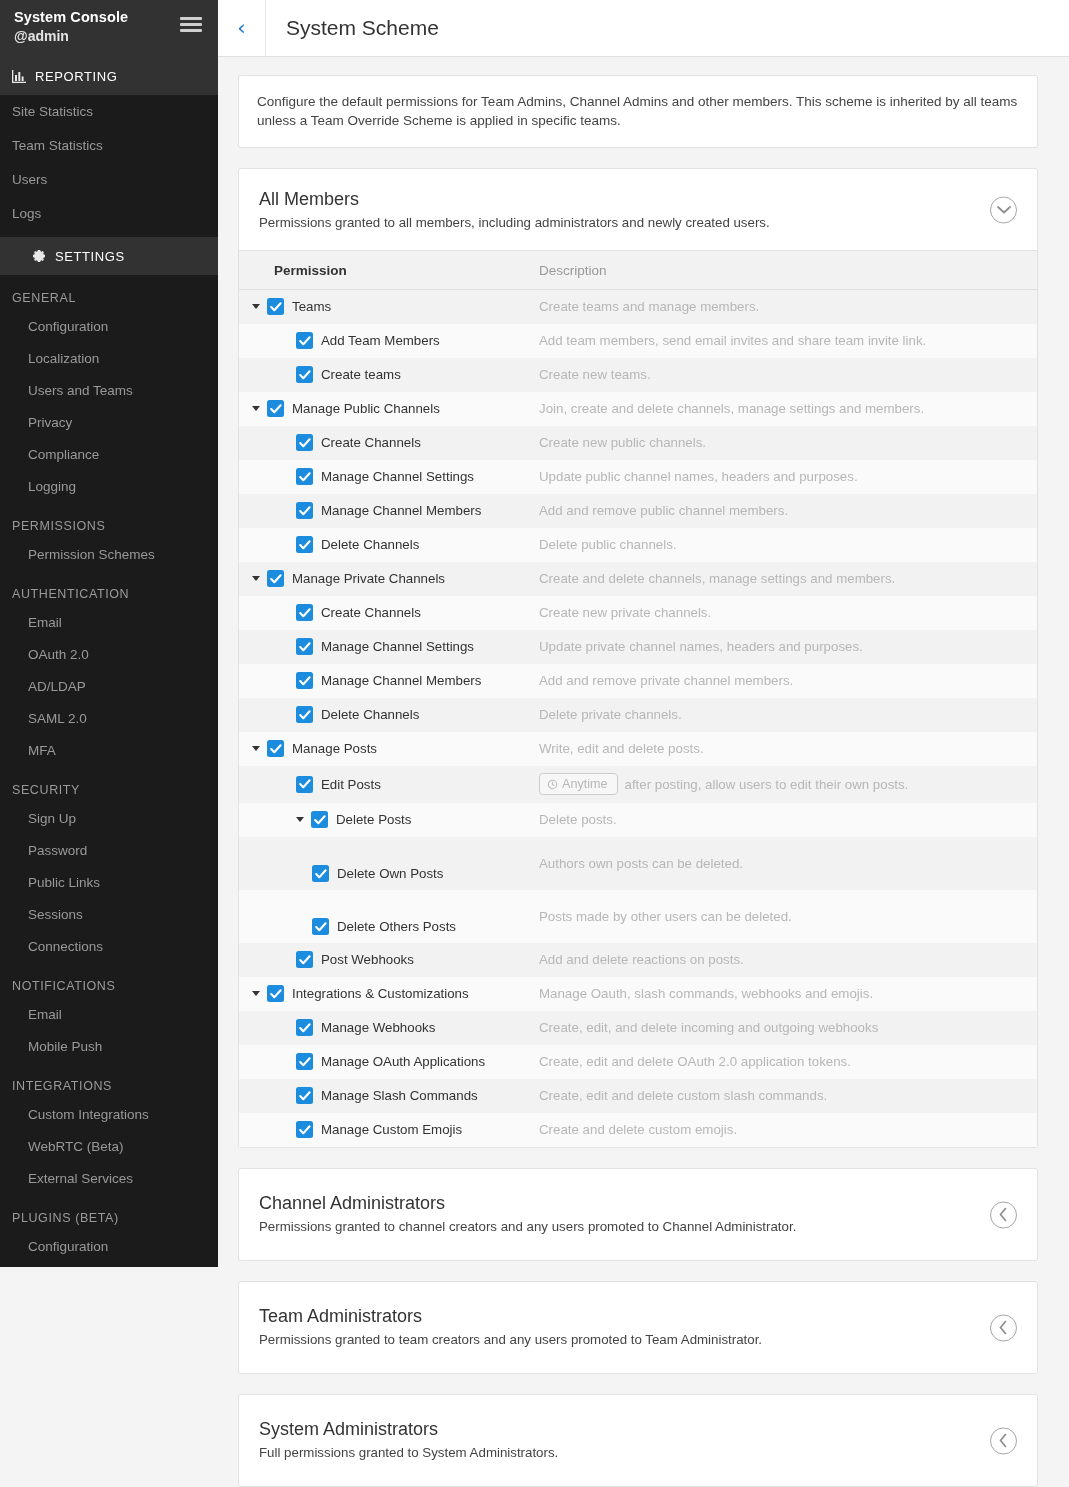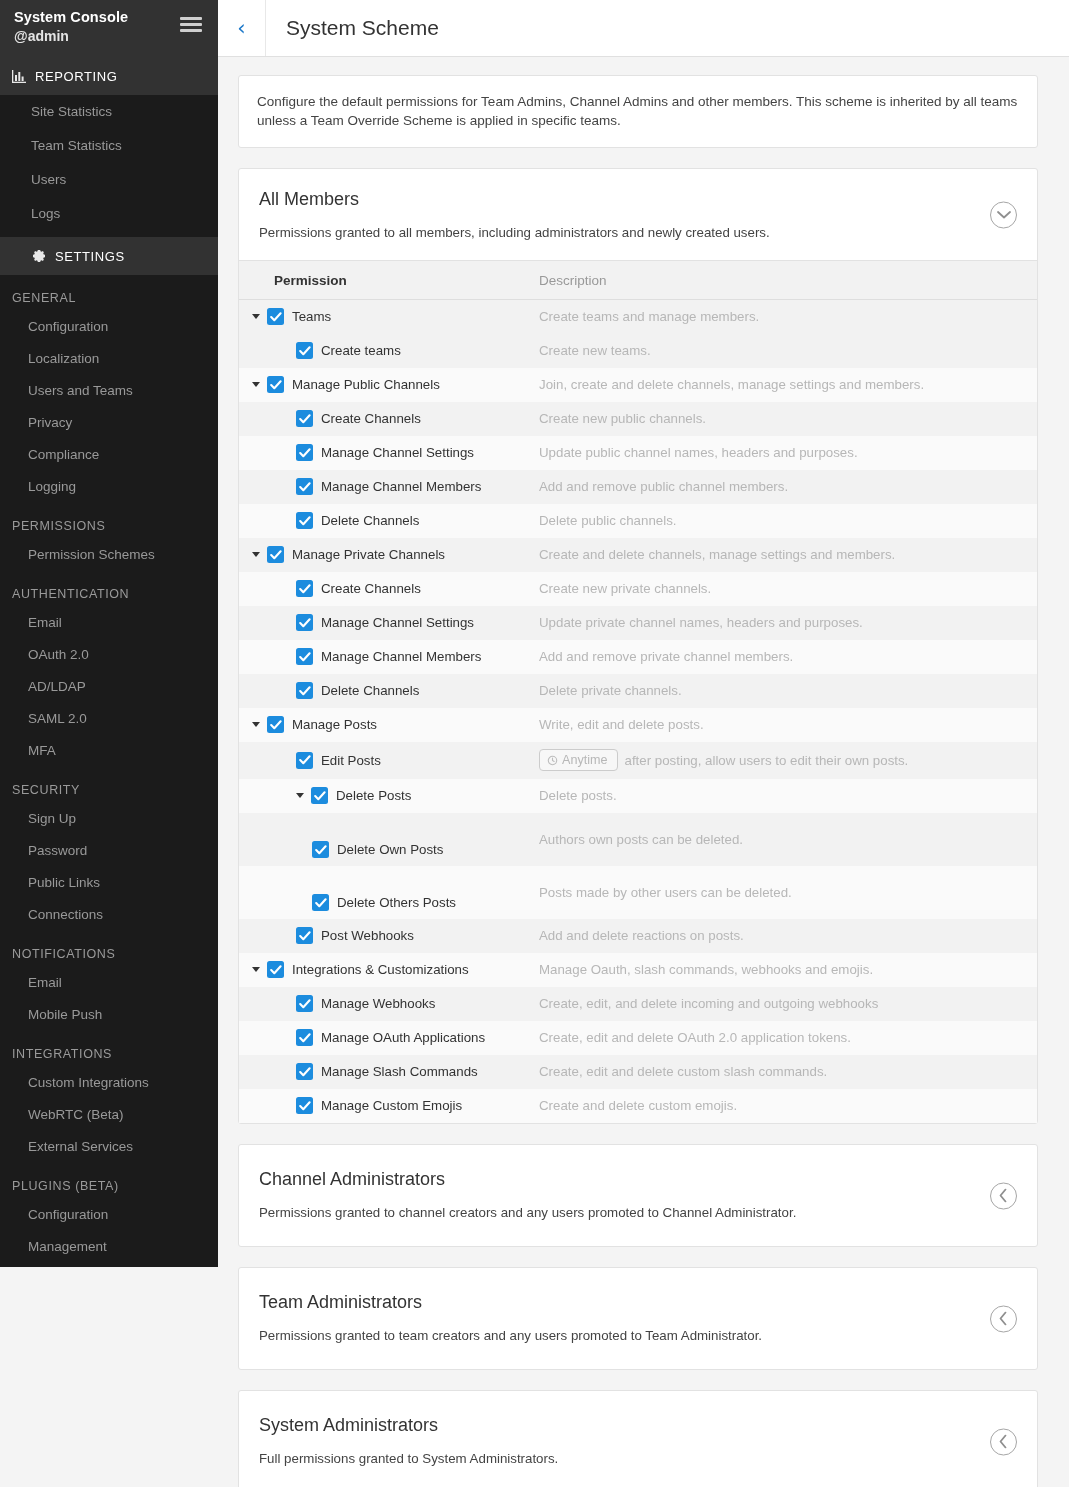--- a/index.html
+++ b/index.html
@@ -84,21 +84,20 @@
     line-height: 20px;
     cursor: pointer;
   }
 
   .sb-top-item {
     font-size: 13.5px;
     color: #999999;
     padding: 7px 4px 7px 12px;
     line-height: 20px;
     cursor: pointer;
-    margin-left: 19px;
   }
 
   
   .main {
     flex: 1;
     background: #f4f4f4;
     display: flex;
     flex-direction: column;
     min-width: 0;
     position: relative;
@@ -160,21 +159,21 @@
   .card-title {
     font-size: 18px;
     color: #333;
     font-weight: normal;
     line-height: 23px;
   }
   .card-sub {
     font-size: 13.3px;
     color: #444;
     line-height: 19px;
-    margin-top: 12px;
+    margin-top: 2px;
   }
   .chev-circle {
     position: absolute;
     right: 20px;
     top: 50%;
     transform: translateY(-50%);
     width: 27px;
     height: 27px;
     border-radius: 50%;
     border: 1.4px solid #a6a6a6;
@@ -347,20 +346,21 @@
           <div class="sb-item">OAuth 2.0</div>
           <div class="sb-item">AD/LDAP</div>
           <div class="sb-item">SAML 2.0</div>
           <div class="sb-item">MFA</div>
         </div>
         <div class="sb-group">
           <div class="sb-group-title">SECURITY</div>
           <div class="sb-item">Sign Up</div>
           <div class="sb-item">Password</div>
           <div class="sb-item">Public Links</div>
+          <div class="sb-item">Sessions</div>
           <div class="sb-item">Connections</div>
         </div>
         <div class="sb-group">
           <div class="sb-group-title">NOTIFICATIONS</div>
           <div class="sb-item">Email</div>
           <div class="sb-item">Mobile Push</div>
         </div>
         <div class="sb-group">
           <div class="sb-group-title">INTEGRATIONS</div>
           <div class="sb-item">Custom Integrations</div>
@@ -418,20 +418,33 @@
                   </span>
                   <span class="cb">
                     <svg width="12" height="10" viewBox="0 0 12 10">
                       <path d="M1.2 5.1 L4.3 8.2 L10.6 1.3" fill="none" stroke="#ffffff" stroke-width="2.1" stroke-linecap="round" stroke-linejoin="round"></path>
                     </svg>
                   </span>
                   <span>Teams</span>
                 </div>
                 <div class="pdesc">
                   <span>Create teams and manage members.</span>
+                </div>
+              </div>
+              <div class="prow alt">
+                <div class="pname lvl1">
+                  <span class="cb">
+                    <svg width="12" height="10" viewBox="0 0 12 10">
+                      <path d="M1.2 5.1 L4.3 8.2 L10.6 1.3" fill="none" stroke="#ffffff" stroke-width="2.1" stroke-linecap="round" stroke-linejoin="round"></path>
+                    </svg>
+                  </span>
+                  <span>Add Team Members</span>
+                </div>
+                <div class="pdesc">
+                  <span>Add team members, send email invites and share team invite link.</span>
                 </div>
               </div>
               <div class="prow">
                 <div class="pname lvl1">
                   <span class="cb">
                     <svg width="12" height="10" viewBox="0 0 12 10">
                       <path d="M1.2 5.1 L4.3 8.2 L10.6 1.3" fill="none" stroke="#ffffff" stroke-width="2.1" stroke-linecap="round" stroke-linejoin="round"></path>
                     </svg>
                   </span>
                   <span>Create teams</span>

